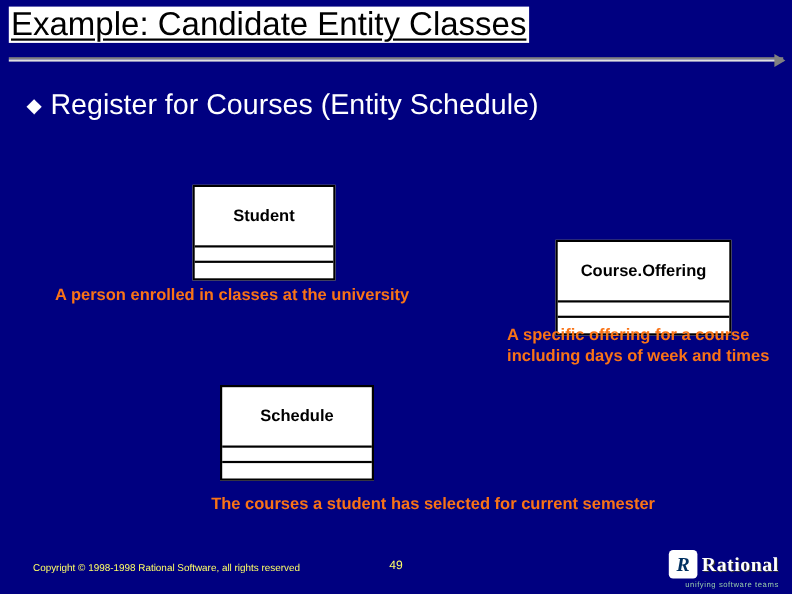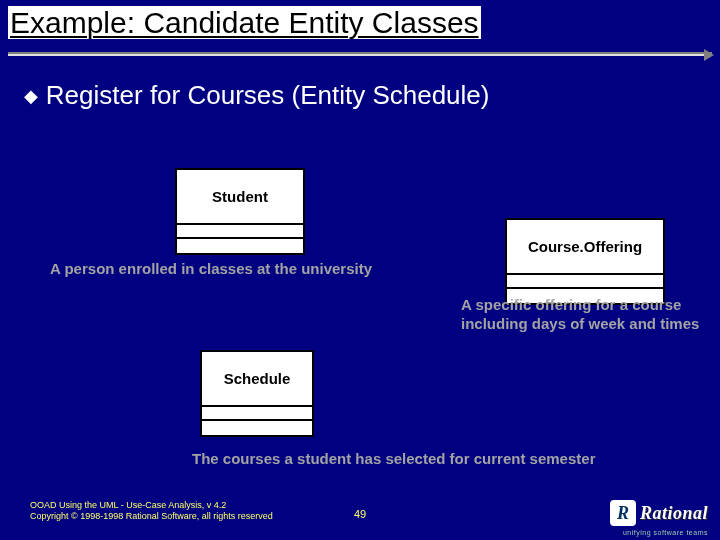--- a/index.html
+++ b/index.html
@@ -72,21 +72,21 @@
     padding: 18px 4px;
     border-bottom: 2px solid #000;
   }
   .entity-row {
     height: 14px;
     border-bottom: 2px solid #000;
   }
   .entity-row:last-child { border-bottom: none; }
   .desc {
     position: absolute;
-    color: #a3a3a3;
+    color: #f97316;
     font-size: 15px;
     font-weight: 700;
     line-height: 1.25;
   }
   .footer-left {
     position: absolute;
     left: 30px;
     bottom: 18px;
     color: #ffff66;
     font-size: 9px;
@@ -116,21 +116,20 @@
     align-items: center;
     justify-content: center;
     font-weight: 900;
     font-size: 18px;
     color: #003060;
     font-style: italic;
     font-family: Georgia, serif;
   }
   .logo-text {
     font-family: Georgia, "Times New Roman", serif;
-    font-style: italic;
     font-weight: 700;
     font-size: 18px;
     color: #fff;
     letter-spacing: 0.5px;
     text-shadow: 1px 1px 0 #333;
   }
   .logo-sub {
     position: absolute;
     right: 12px;
     bottom: 4px;
@@ -159,29 +158,28 @@
 </div>
 <div class="desc" style="top:260px; left:50px; width:380px;">A person enrolled in classes at the university</div>
 
 <div class="entity-box" style="top:218px; left:458px; width:160px;margin-left:47px;">
   <div class="entity-name">Course.Offering</div>
   <div class="entity-row"></div>
   <div class="entity-row"></div>
 </div>
 <div class="desc" style="top:296px; left:461px; width:268px;">A specific offering for a course including days of week and times</div>
 
-<div class="entity-box" style="top:350px; left:200px; width:114px;">
+<div class="entity-box" style="top:350px; left:200px; width:140px;">
   <div class="entity-name">Schedule</div>
   <div class="entity-row"></div>
   <div class="entity-row"></div>
 </div>
 <div class="desc" style="top:430px; left:192px; width:520px;margin-top:20px;">The courses a student has selected for current semester</div>
 
 <div class="footer-left">
-  <div>OOAD Using the UML - Use-Case Analysis, v 4.2</div>
   <div>Copyright © 1998-1998 Rational Software, all rights reserved</div>
 </div>
 
 <div class="page-num">49</div>
 
 <div class="logo">
   <div class="logo-r">R</div>
   <div class="logo-text">Rational</div>
 </div>
 <div class="logo-sub">unifying software teams</div>

